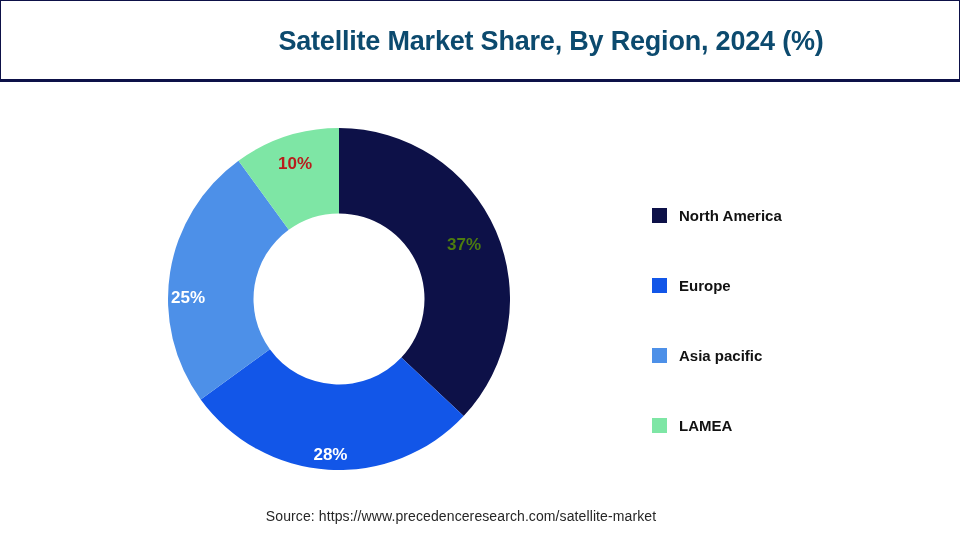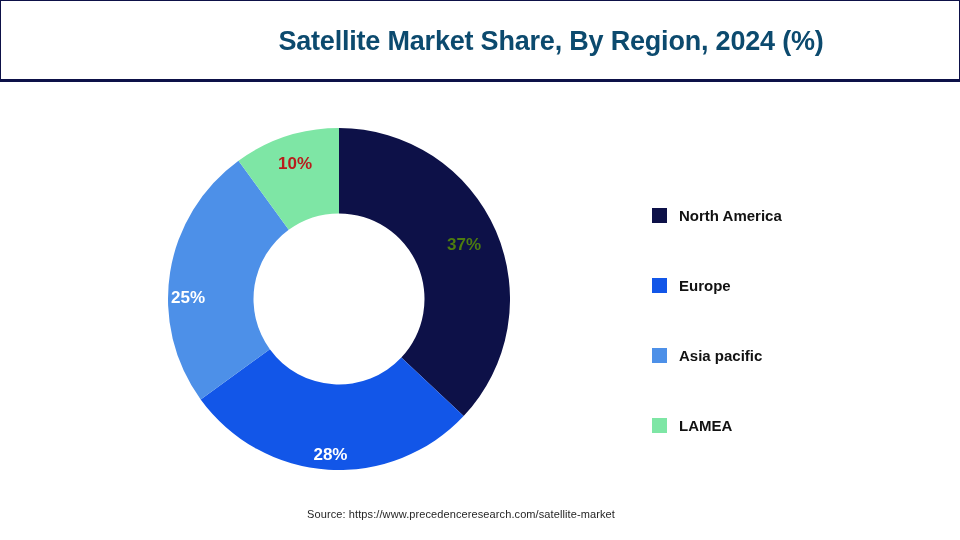--- a/index.html
+++ b/index.html
@@ -65,21 +65,21 @@
     width:15px; height:15px; flex:0 0 15px; margin-right:12px;
   }
   .legend-label {
     font-size:15px; font-weight:bold; color:#121212; white-space:nowrap;
   }
 
   
   #source {
     position:absolute; left:0; top:508px; width:922px;
     text-align:center;
-    font-size:11px; color:#262626;
+    font-size:14px; color:#262626;
     letter-spacing:0.1px;
   }
 </style>
 </head>
 <body>
 
 <div id="frame">
 
   <div id="header">
 

